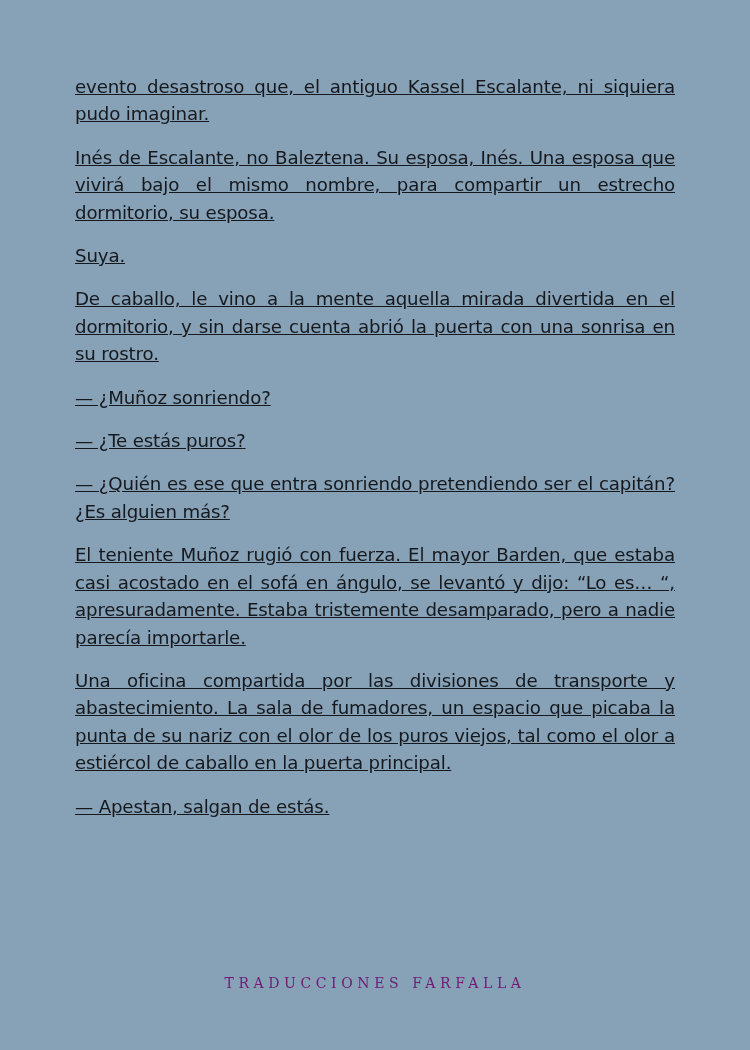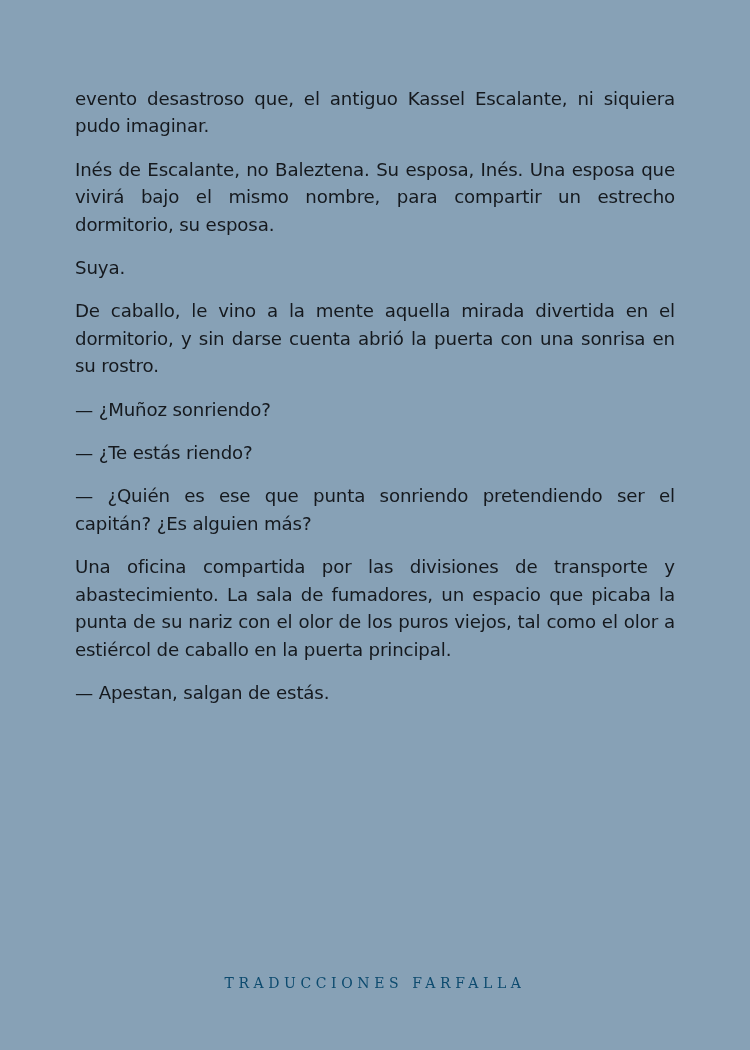--- a/index.html
+++ b/index.html
@@ -10,45 +10,47 @@
     overflow: hidden;
     font-family: "DejaVu Sans", sans-serif;
     color: #15191e;
   }
   .page-body {
     position: absolute;
     left: 75px; top: 73px;
     width: 600px;
   }
   .para {
-    margin: 12px 0 16px 0;
+    margin: 0 0 16px 0;
     font-size: 18.2px;
     line-height: 27.4px;
     text-align: justify;
     letter-spacing: -0.15px;
+    text-decoration: underline;
   }
   .para.italic { font-style: italic; }
   .footer {
     position: absolute;
     left: 0; right: 0; top: 975px;
     text-align: center;
     font-family: "DejaVu Serif", serif;
     font-size: 14px;
     letter-spacing: 4.6px;
-    color: #0c4a6e;
+    color: #701a75;
   }
 </style>
 </head>
 <body>
 
 <div class="page-body">
   <p class="para">evento desastroso que, el antiguo Kassel Escalante, ni siquiera pudo imaginar.</p>
   <p class="para">Inés de Escalante, no Baleztena. Su esposa, Inés. Una esposa que vivirá bajo el mismo nombre, para compartir un estrecho dormitorio, su esposa.</p>
   <p class="para">Suya.</p>
   <p class="para">De caballo, le vino a la mente aquella mirada divertida en el dormitorio, y sin darse cuenta abrió la puerta con una sonrisa en su rostro.</p>
   <p class="para">— ¿Muñoz sonriendo?</p>
-  <p class="para">— ¿Te estás riendo?</p>
-  <p class="para">— ¿Quién es ese que punta sonriendo pretendiendo ser el capitán? ¿Es alguien más?</p>
+  <p class="para">— ¿Te estás puros?</p>
+  <p class="para">— ¿Quién es ese que entra sonriendo pretendiendo ser el capitán? ¿Es alguien más?</p>
+  <p class="para">El teniente Muñoz rugió con fuerza. El mayor Barden, que estaba casi acostado en el sofá en ángulo, se levantó y dijo: “Lo es… “, apresuradamente. Estaba tristemente desamparado, pero a nadie parecía importarle.</p>
   <p class="para">Una oficina compartida por las divisiones de transporte y abastecimiento. La sala de fumadores, un espacio que picaba la punta de su nariz con el olor de los puros viejos, tal como el olor a estiércol de caballo en la puerta principal.</p>
   <p class="para">— Apestan, salgan de estás.</p>
 </div>
 
 <div class="footer">TRADUCCIONES FARFALLA</div>
 
 </body></html>

